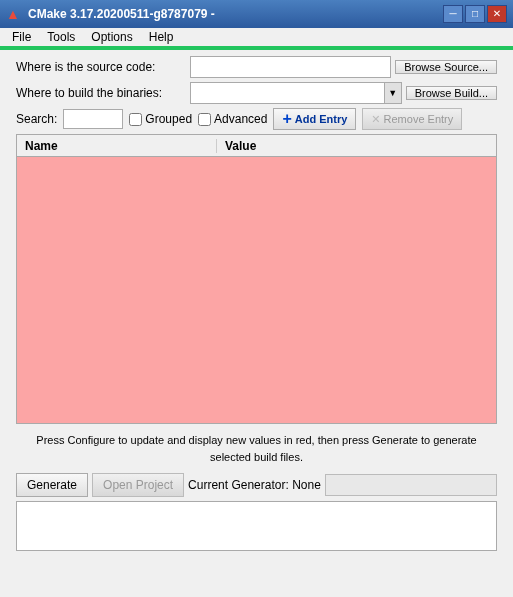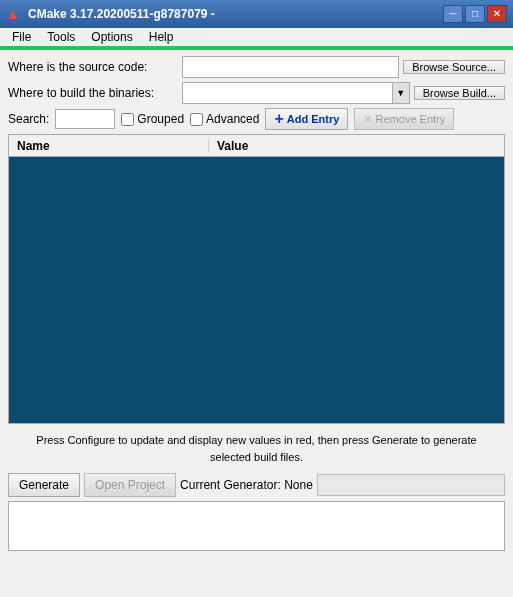--- a/index.html
+++ b/index.html
@@ -72,21 +72,21 @@
       cursor: pointer;
       font-size: 12px;
       height: 20px;
       display: flex;
       align-items: center;
     }
 
     
     .main-content {
       background: #f0f0f0;
-      padding: 6px 8px;
+      padding: 6px 16px;
     }
 
     
     .form-row {
       display: flex;
       align-items: center;
       margin-bottom: 4px;
       gap: 4px;
     }
     .form-label {
@@ -208,21 +208,21 @@
       gap: 3px;
       color: #999;
     }
     .remove-x {
       font-size: 11px;
     }
 
     
     .table-container {
       border: 1px solid #aaa;
-      background: #0c4a6e;
+      background: #fca5a5;
       margin: 0 0 4px 0;
       height: 290px;
       overflow-y: auto;
       overflow-x: hidden;
     }
     .table-header {
       display: flex;
       background: #f0f0f0;
       border-bottom: 1px solid #aaa;
       height: 22px;

